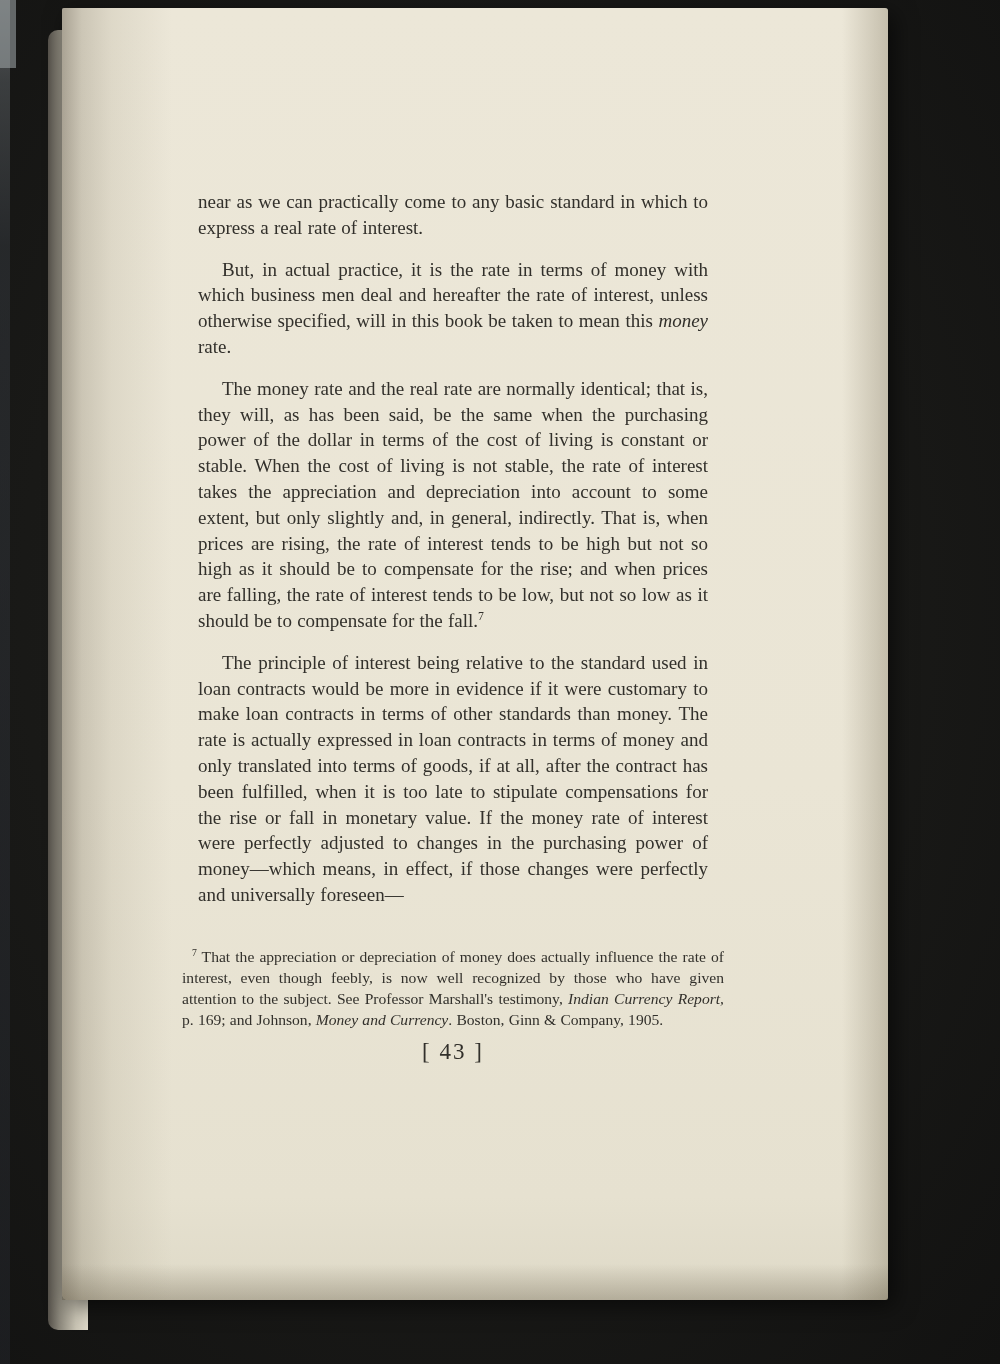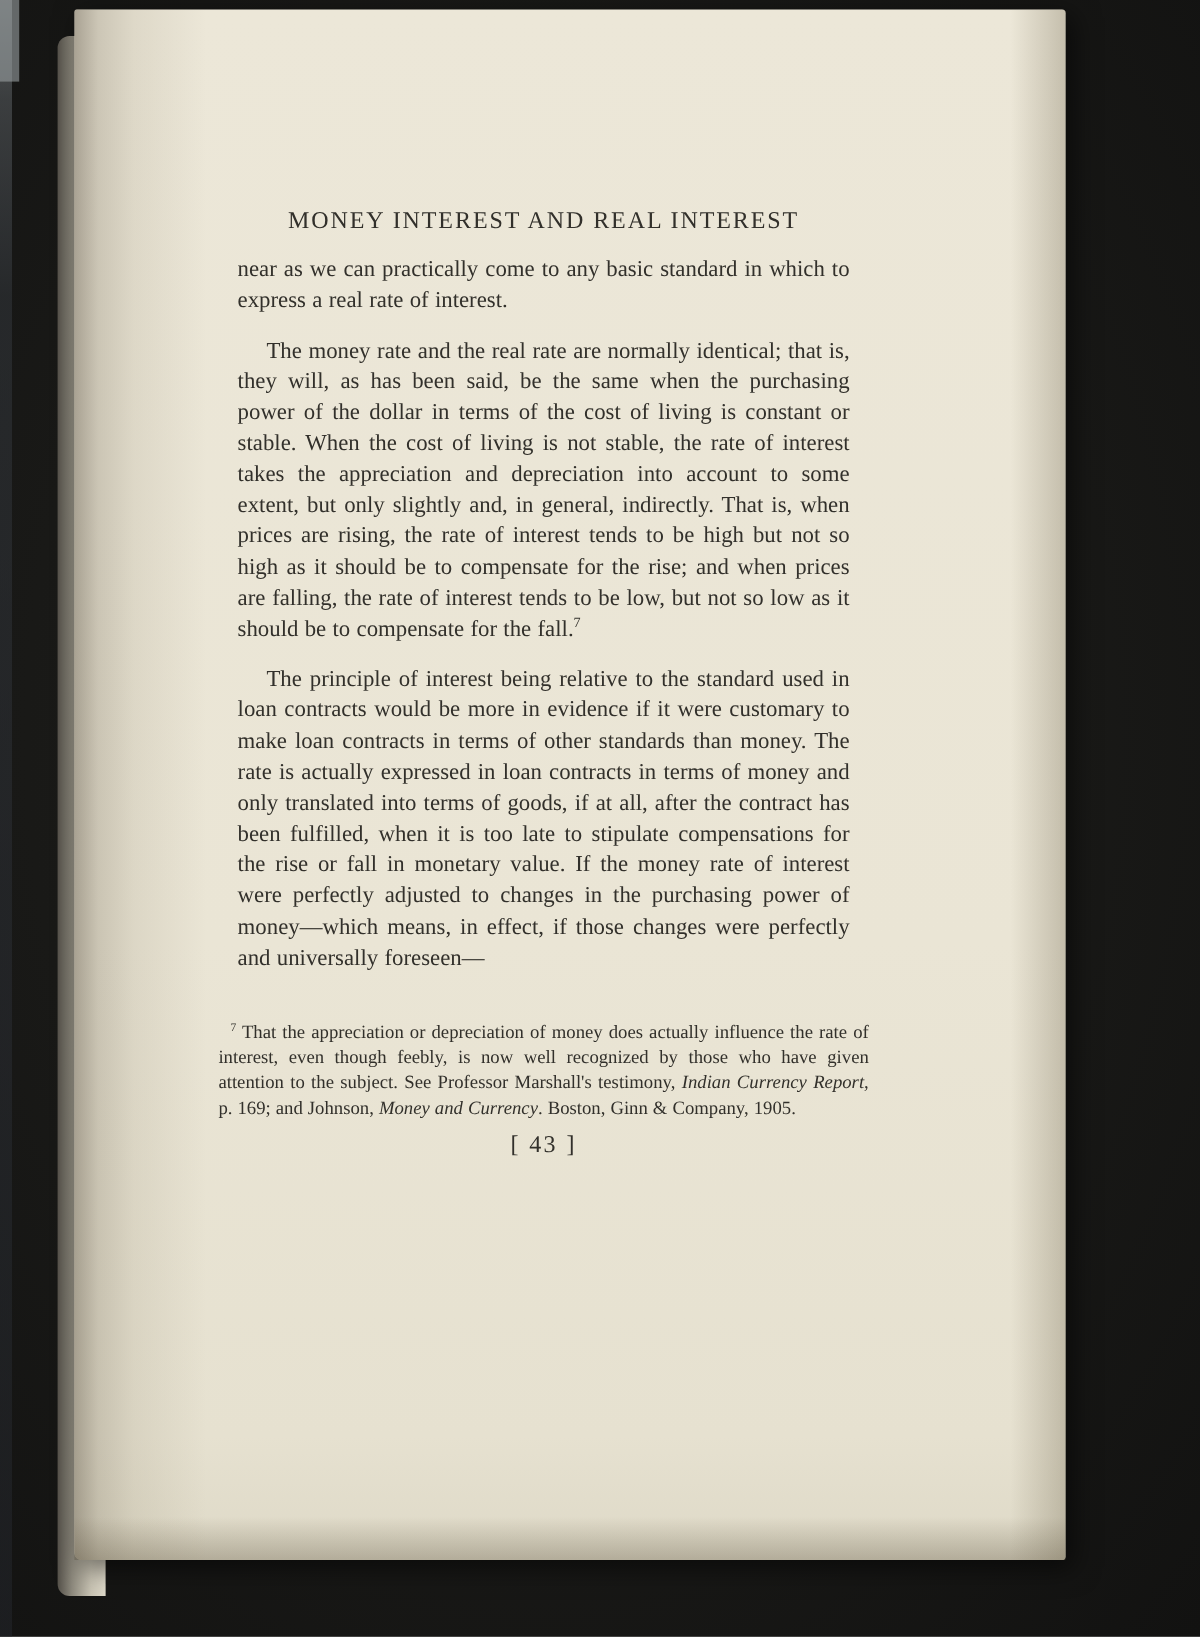--- a/index.html
+++ b/index.html
@@ -120,42 +120,42 @@
     font-size: 15.6px;
     line-height: 21px;
     text-align: justify;
     text-indent: 10px;
     word-spacing: 0.3px;
   }
 
   .page-number {
     margin-top: 9px;
     text-align: center;
-    font-size: 20px;
+    font-size: 23px;
     letter-spacing: 2px;
   }
 </style>
 </head>
 <body>
 
 <div class="spine-strip"></div>
 <div class="spine-top-patch"></div>
 <div class="page-edges"></div>
 
 <div class="page">
   <div class="page-bottom-shade"></div>
 
   <div class="content">
 
-    <h1 class="running-head">MONEY INTEREST AND REAL INTEREST</h1>
 
     <div class="body-text">
 
       <p><span>near as we can practically come to any basic standard in which to express a real rate of interest.</span></p>
 
+      <p class="indent"><span>But, in actual practice, it is the rate in terms of money with which business men deal and hereafter the rate of interest, unless otherwise specified, will in this book be taken to mean this </span><span class="it">money</span><span> rate.</span></p>
 
       <p class="indent"><span>The money rate and the real rate are normally identical; that is, they will, as has been said, be the same when the purchasing power of the dollar in terms of the cost of living is constant or stable. When the cost of living is not stable, the rate of interest takes the appreciation and depreciation into account to some extent, but only slightly and, in general, indirectly. That is, when prices are rising, the rate of interest tends to be high but not so high as it should be to compensate for the rise; and when prices are falling, the rate of interest tends to be low, but not so low as it should be to compensate for the fall.</span><span class="sup">7</span></p>
 
       <p class="indent"><span>The principle of interest being relative to the standard used in loan contracts would be more in evidence if it were customary to make loan contracts in terms of other standards than money. The rate is actually expressed in loan contracts in terms of money and only translated into terms of goods, if at all, after the contract has been fulfilled, when it is too late to stipulate compensations for the rise or fall in monetary value. If the money rate of interest were perfectly adjusted to changes in the purchasing power of money—which means, in effect, if those changes were perfectly and universally foreseen—</span></p>
 
     </div>
 
     <div class="footnote"><span class="sup">7</span><span> That the appreciation or depreciation of money does actually influence the rate of interest, even though feebly, is now well recognized by those who have given attention to the subject. See Professor Marshall's testimony, </span><span class="it">Indian Currency Report,</span><span> p. 169; and Johnson, </span><span class="it">Money and Currency</span><span>. Boston, Ginn &amp; Company, 1905.</span></div>
 
     <div class="page-number">[ 43 ]</div>

